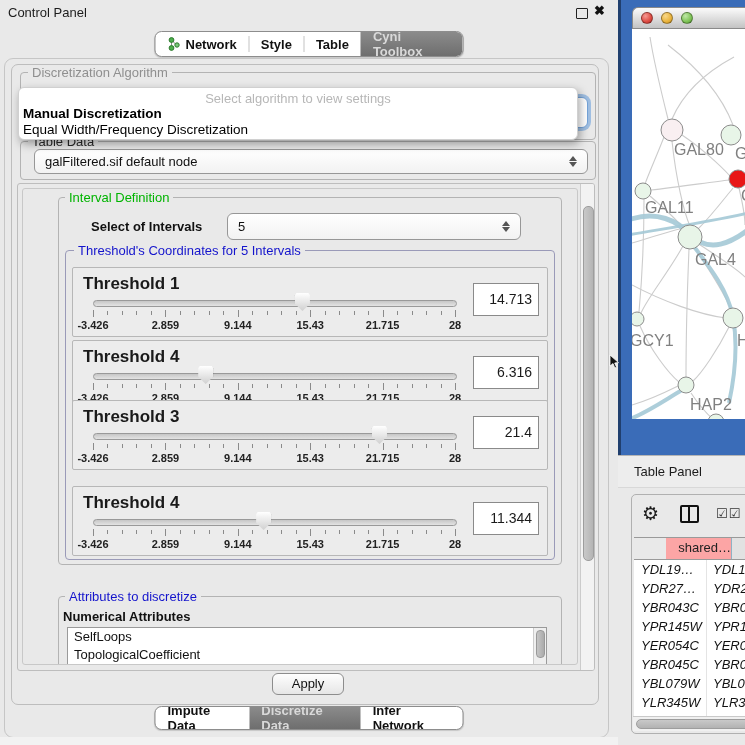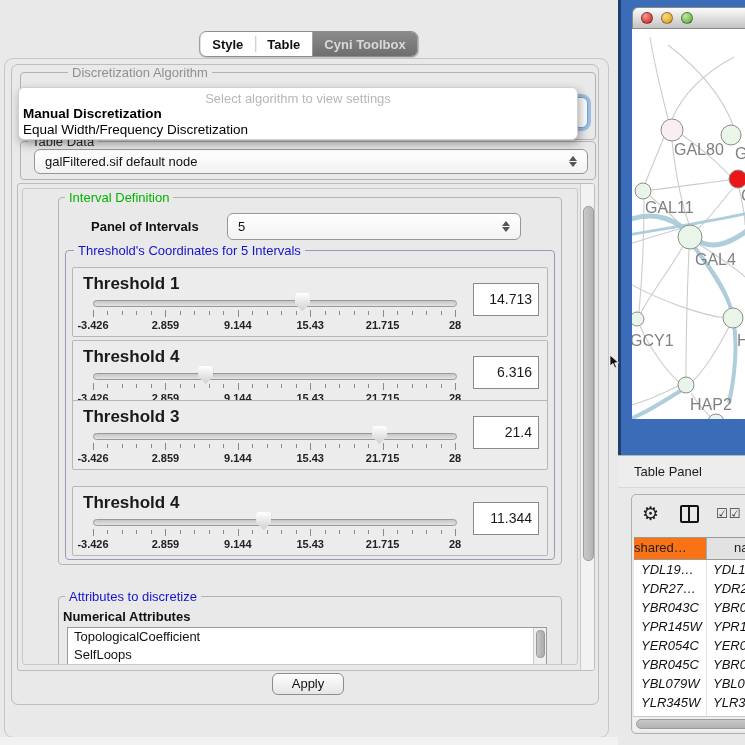--- a/index.html
+++ b/index.html
@@ -32,21 +32,21 @@
   .tab.active + .tab::before{display:none;}
 
   
   .cp-outer{left:4px;top:58px;width:603px;height:678px;border:1px solid #c6c6c6;border-radius:9px;background:#e9e9e9;}
   .cp-inner{left:11px;top:64px;width:586px;height:639px;border:1px solid #bdbdbd;border-radius:7px;background:#e9e9e9;}
 
   .groupbox{border:1px solid #b3b3b3;border-radius:4px;}
   .group-label{position:absolute;top:-8px;background:#e9e9e9;padding:0 4px;font-size:13px;white-space:nowrap;}
 
   .grp-algo{left:20px;top:72px;width:574px;height:66px;}
-  .grp-algo .group-label{left:7px;color:#8f8f8f;margin-left:40px;}
+  .grp-algo .group-label{left:7px;color:#8f8f8f;}
   .combo-hidden{left:34px;top:97px;width:552px;height:29px;background:#fff;border:1px solid #74a3d8;
     border-radius:6px;box-shadow:0 0 0 3px rgba(98,155,218,.55);}
 
   .grp-tabledata{left:20px;top:141px;width:574px;height:37px;}
   .grp-tabledata .group-label{left:7px;color:#2a2a2a;}
 
   .combo{background:linear-gradient(#ffffff,#f2f2f2);border:1px solid #979797;border-radius:6px;
     display:flex;align-items:center;font-size:13px;color:#111;}
   .combo .combo-text{padding-left:10px;flex:1;white-space:nowrap;overflow:hidden;}
   .spinner{width:12px;margin-right:8px;display:flex;flex-direction:column;align-items:center;gap:1px;}
@@ -126,39 +126,54 @@
   .tp-title{left:16px;top:8px;font-size:13px;color:#1c1c1c;}
   .tp-container{left:13px;top:39px;width:140px;height:238px;border:1px solid #b0b0b0;border-radius:5px;background:#e9e9e9;overflow:hidden;}
   .tp-toolbar{position:absolute;left:0;top:0;width:100%;height:40px;}
   .gear-icon{position:absolute;left:10px;top:8px;font-family:"DejaVu Sans",sans-serif;font-size:19px;color:#1a1a1a;line-height:20px;}
   .cols-icon{position:absolute;left:48px;top:10px;width:15px;height:14px;border:2px solid #111;border-radius:2px;}
   .cols-icon::after{content:"";position:absolute;left:6px;top:0;width:2px;height:100%;background:#111;}
   .check-icons{position:absolute;left:84px;top:11px;font-family:"DejaVu Sans",sans-serif;font-size:13px;color:#333;letter-spacing:1px;}
   .tp-table{position:absolute;left:2px;top:42px;width:200px;}
   .tp-header{display:flex;height:21px;border-top:1px solid #9a9a9a;border-bottom:1px solid #9a9a9a;}
   .tp-header .hc{box-sizing:border-box;font-size:13px;color:#222;line-height:20px;}
-  .hc.c1{width:73px;background:#f97316;border-right:1px solid #8fb2c4;text-align:left;}
+  .hc.c1{width:73px;background:#fca5a5;border-right:1px solid #8fb2c4;text-align:right;margin-left:32px;}
   .hc.c2{width:110px;background:#e2e2e2;padding-left:27px;}
   .tp-row{display:flex;height:19px;background:#fff;}
   .tp-row .cell{box-sizing:border-box;font-size:13px;color:#111;line-height:19px;white-space:nowrap;overflow:hidden;font-style:italic;}
   .cell.c1{width:73px;padding-left:7px;border-right:1px solid #e4e4e4;}
   .cell.c2{width:110px;padding-left:6px;}
   .tp-hscroll{position:absolute;left:1px;top:221px;width:138px;height:14px;background:#f0f0f0;border-top:1px solid #c9c9c9;}
   .tp-hscroll .thumb{position:absolute;left:3px;top:2px;width:128px;height:8px;border-radius:5px;
     background:linear-gradient(#c9c9c9,#b2b2b2);border:1px solid #9d9d9d;}
 
   #cursor{left:609px;top:355px;z-index:99;}
 </style>
 </head>
 <body>
 
 <div id="control-panel" class="abs">
 
+  <div class="cp-titlebar abs">
+    <span class="cp-title abs">Control Panel</span>
+    <span class="win-float abs"></span>
+    <span class="win-close abs">✖</span>
+  </div>
 
   <div id="top-tabbar" class="tabbar abs">
+      <div class="tab">
+        <svg width="13" height="14" viewBox="0 0 13 14">
+          <line x1="4" y1="3" x2="4" y2="11" stroke="#888" stroke-width="1"></line>
+          <line x1="4" y1="3" x2="9" y2="8" stroke="#888" stroke-width="1"></line>
+          <circle cx="4" cy="3" r="2.4" fill="#4cae4c" stroke="#2d7a2d"></circle>
+          <circle cx="4" cy="11" r="2.4" fill="#4cae4c" stroke="#2d7a2d"></circle>
+          <circle cx="9.5" cy="8" r="2.2" fill="#7bc87b" stroke="#2d7a2d"></circle>
+        </svg>
+        <span>Network</span>
+      </div>
       <div class="tab">
         <span>Style</span>
       </div>
       <div class="tab">
         <span>Table</span>
       </div>
       <div class="tab active">
         <span>Cyni Toolbox</span>
       </div>
     </div>
@@ -186,21 +201,21 @@
     <div class="popup-hint">Select algorithm to view settings</div>
     <div class="popup-opt1">Manual Discretization</div>
     <div class="popup-opt2">Equal Width/Frequency Discretization</div>
   </div>
 
   <div class="scrollarea abs">
     <div class="inner2">
 
       <div class="grp-interval groupbox">
         <span class="group-label">Interval Definition</span>
-        <span id="num-intervals-label" class="lbl-bold">Panel of Intervals</span>
+        <span id="num-intervals-label" class="lbl-bold">Select of Intervals</span>
         <div id="num-intervals-combo" class="combo">
           <span class="combo-text">5</span>
           <span class="spinner">
               <i class="up"></i>
               <i class="dn"></i>
             </span>
         </div>
 
         <div class="grp-thresh groupbox">
           <span class="group-label">Threshold's Coordinates for 5 Intervals</span>
@@ -367,38 +382,49 @@
               </div>
             </div>
         </div>
       </div>
 
       <div class="grp-attrs groupbox">
         <span class="group-label">Attributes to discretize</span>
         <span id="numattr-label" class="lbl-bold">Numerical Attributes</span>
         <div class="attr-list">
           <div id="attr-items">
+              <div class="attr-item">SelfLoops</div>
               <div class="attr-item">TopologicalCoefficient</div>
-              <div class="attr-item">SelfLoops</div>
               <div class="attr-item">BetweennessCentrality</div>
             </div>
           <div class="attr-vscroll">
               <div class="thumb"></div>
             </div>
         </div>
       </div>
 
     </div>
     <div class="vscroll">
       <div class="thumb" style="top:22px;height:353px;"></div>
     </div>
   </div>
 
   <div id="apply-btn" class="btn abs">Apply</div>
 
+  <div id="bottom-tabbar" class="tabbar abs">
+      <div class="tab">
+        <span>Impute Data</span>
+      </div>
+      <div class="tab active">
+        <span>Discretize Data</span>
+      </div>
+      <div class="tab">
+        <span>Infer Network</span>
+      </div>
+    </div>
   <div class="bottom-strip abs"></div>
 </div>
 
 <div id="desktop" class="abs">
   <div class="net-titlebar abs">
     <span class="tl red"></span>
     <span class="tl yellow"></span>
     <span class="tl green"></span>
   </div>
   <div class="net-canvas abs">

